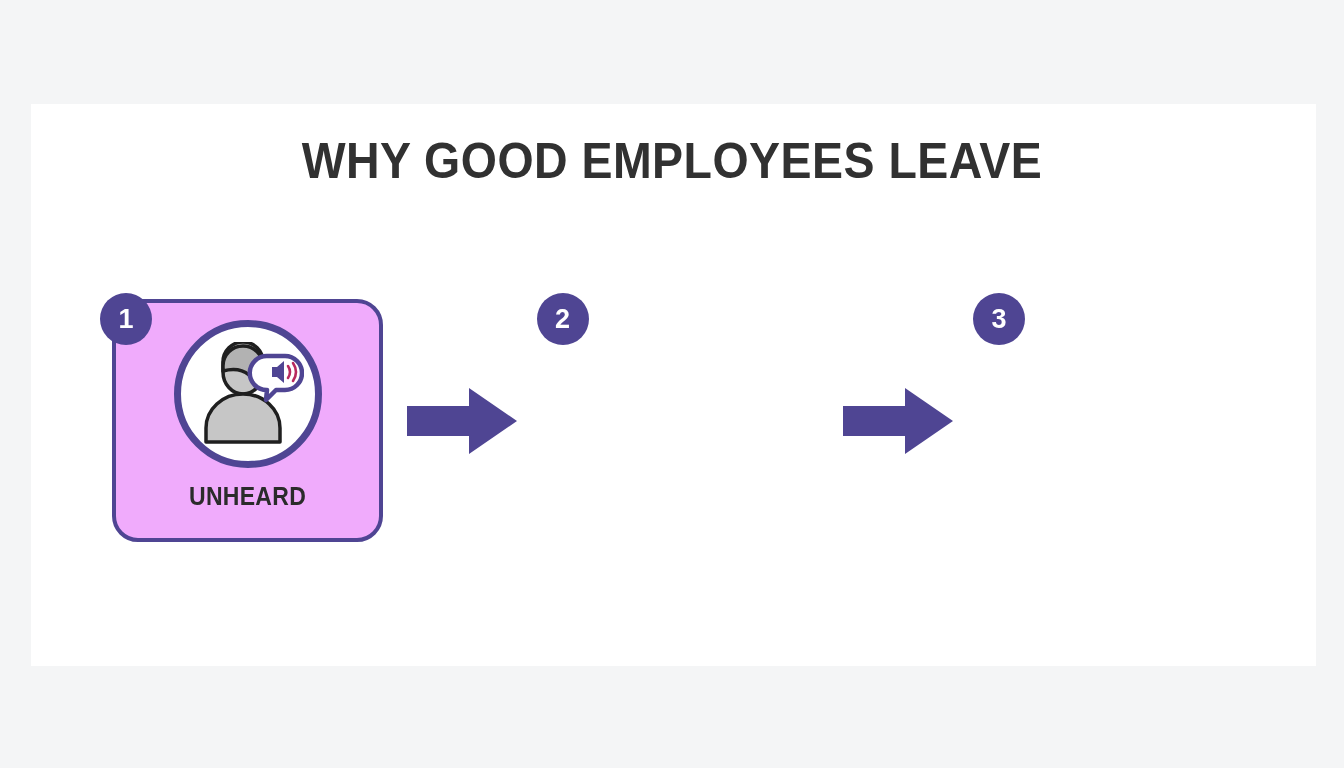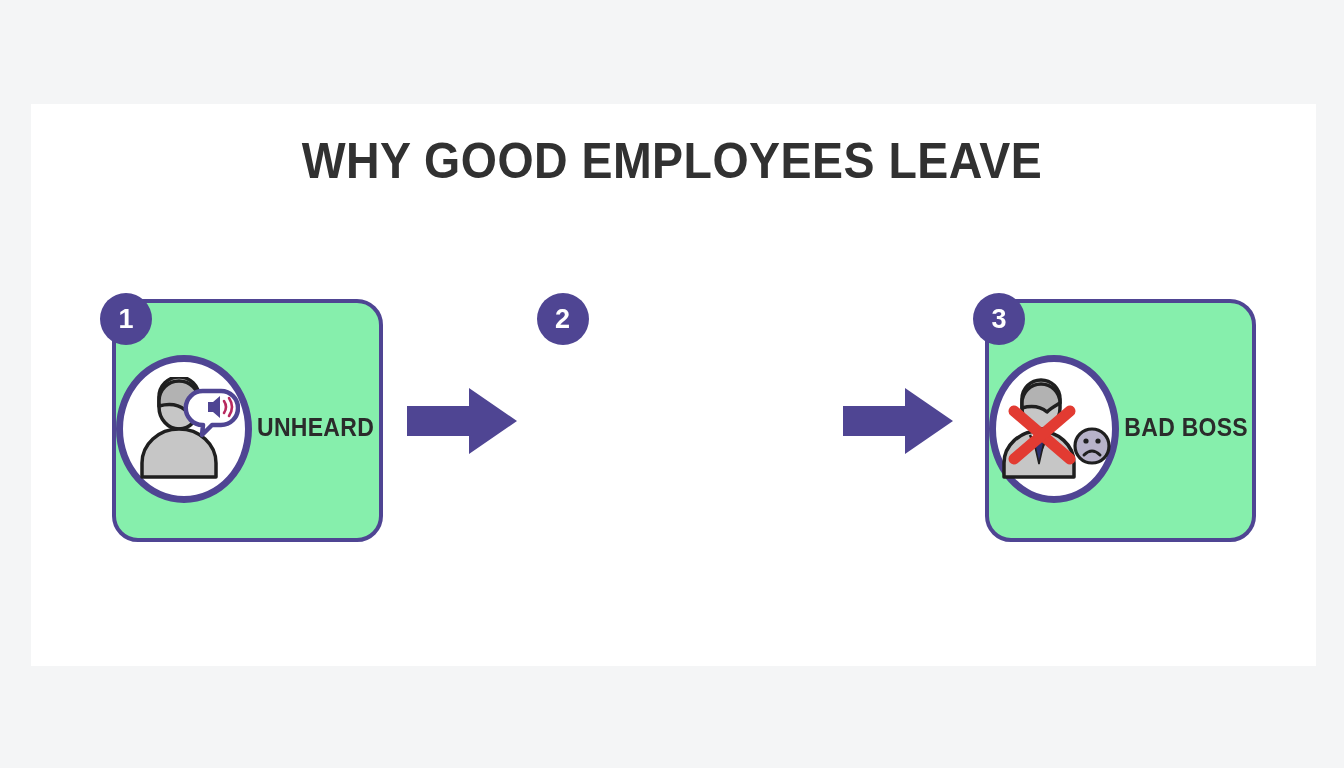--- a/index.html
+++ b/index.html
@@ -70,23 +70,23 @@
 
   .card {
     position: absolute;
     left: 12px;
     top: 6px;
     width: 271px;
     height: 243px;
     box-sizing: border-box;
     border: 4px solid #4f4593;
     border-radius: 26px;
-    background: #86efac;
-    display: flex;
-    flex-direction: row;
+    background: #f0abfc;
+    display: flex;
+    flex-direction: column;
     align-items: center;
     justify-content: flex-start;
   }
 
   .badge {
     position: absolute;
     left: 0px;
     top: 0px;
     width: 52px;
     height: 52px;
@@ -189,41 +189,16 @@
     </div>
 
     <div class="arrow">
       <svg width="110" height="66" viewBox="0 0 110 66">
         <path d="M0 18 H62 V0 L110 33 L62 66 V48 H0 Z" fill="#4f4593"></path>
       </svg>
     </div>
 
     <div class="card-wrap">
       <div class="badge">3</div>
-      <div class="card">
-        <div class="icon-circle">
-          <svg width="116" height="104" viewBox="0 0 116 104">
-
-            <path d="M26 22 a19 19 0 1 1 38 0 v9 a19 21 0 0 1 -38 0 z" fill="#c6c6c6" stroke="#1f1f1f" stroke-width="3.5"></path>
-
-            <path d="M26 26 a19 19 0 0 1 38 0 c-5 3 -9 5 -13 9 c-6 -5 -14 -7 -25 -4 z" fill="#b2b2b2" stroke="#1f1f1f" stroke-width="3.5" stroke-linejoin="round"></path>
-
-            <path d="M8 100 v-14 a35 32 0 0 1 70 0 v14 z" fill="#c6c6c6" stroke="#1f1f1f" stroke-width="3.5" stroke-linejoin="round"></path>
-
-            <path d="M34 58 L43 78 L52 58" fill="#ffffff" stroke="#1f1f1f" stroke-width="2.6" stroke-linejoin="round"></path>
-
-            <path d="M43 60 l5 5 l-5 22 l-5 -22 z" fill="#2d3170" stroke="#1f1f1f" stroke-width="1.6"></path>
-
-            <circle cx="96" cy="69" r="17" fill="#b7b2c9" stroke="#1f1f1f" stroke-width="3.2"></circle>
-            <circle cx="90" cy="64" r="2.6" fill="#1f1f1f"></circle>
-            <circle cx="102" cy="64" r="2.6" fill="#1f1f1f"></circle>
-            <path d="M88 78 q8 -8 16 0" fill="none" stroke="#1f1f1f" stroke-width="3" stroke-linecap="round"></path>
-
-            <path d="M18 34 L74 82" stroke="#e23b32" stroke-width="11" stroke-linecap="round"></path>
-            <path d="M74 34 L18 82" stroke="#e23b32" stroke-width="11" stroke-linecap="round"></path>
-          </svg>
-        </div>
-        <div class="card-label">BAD BOSS</div>
-      </div>
     </div>
 
   </div>
 </div>
 
 </body></html>

